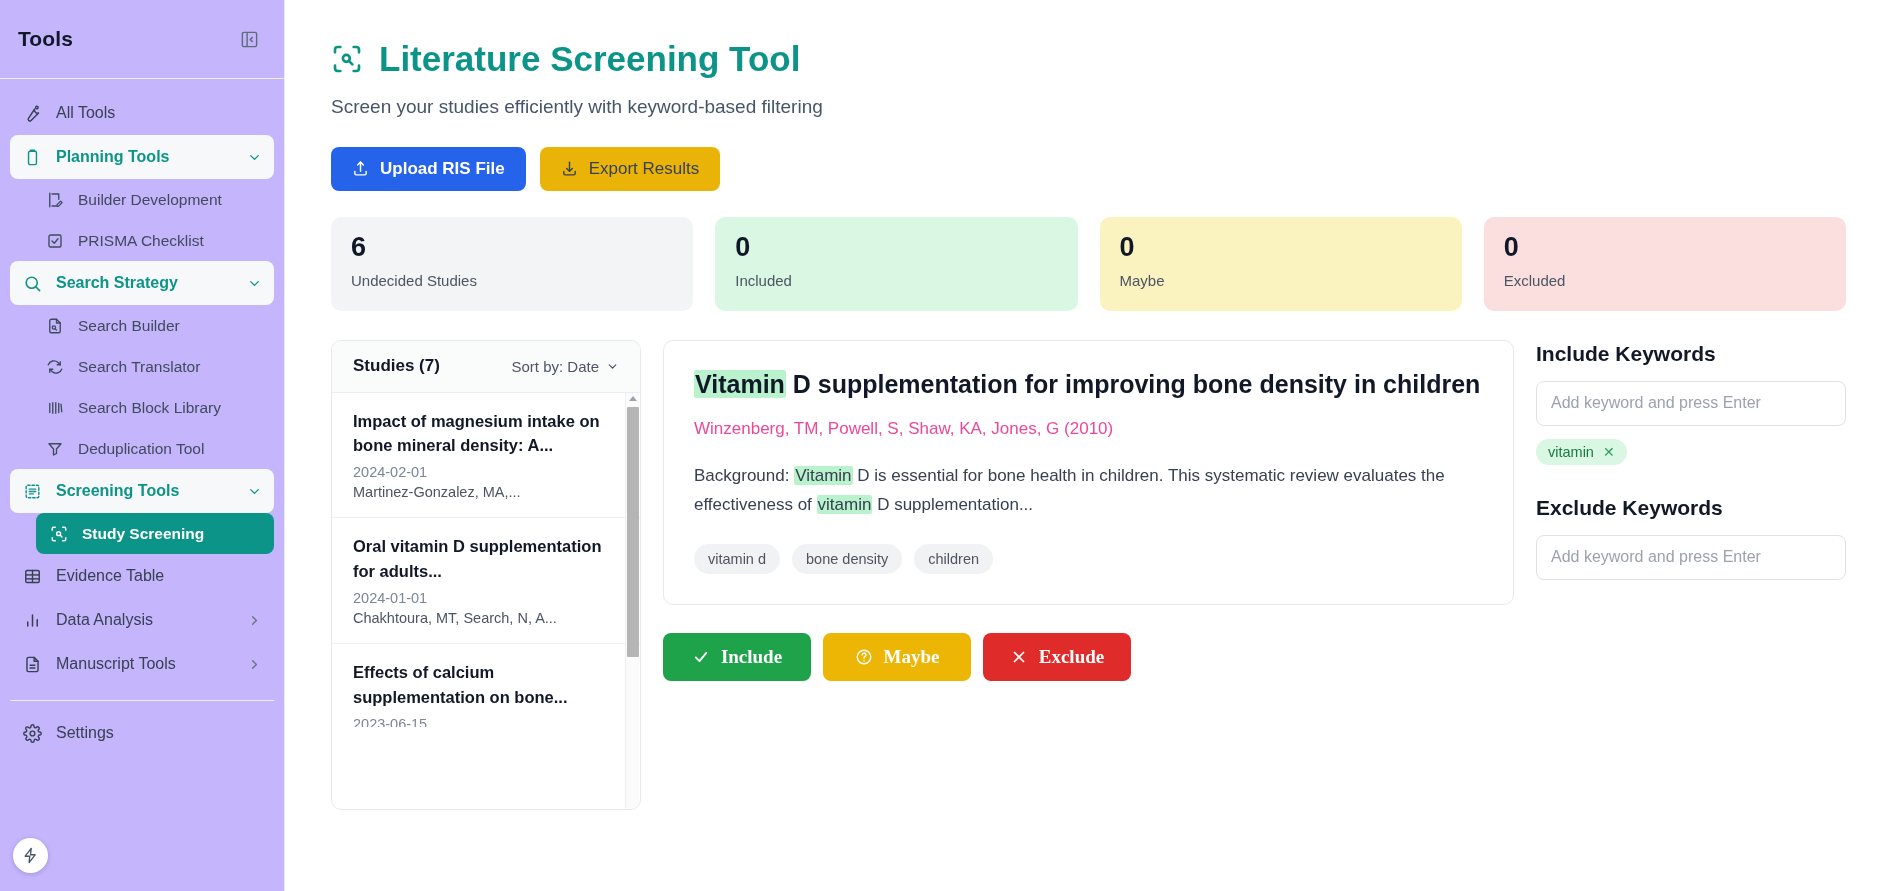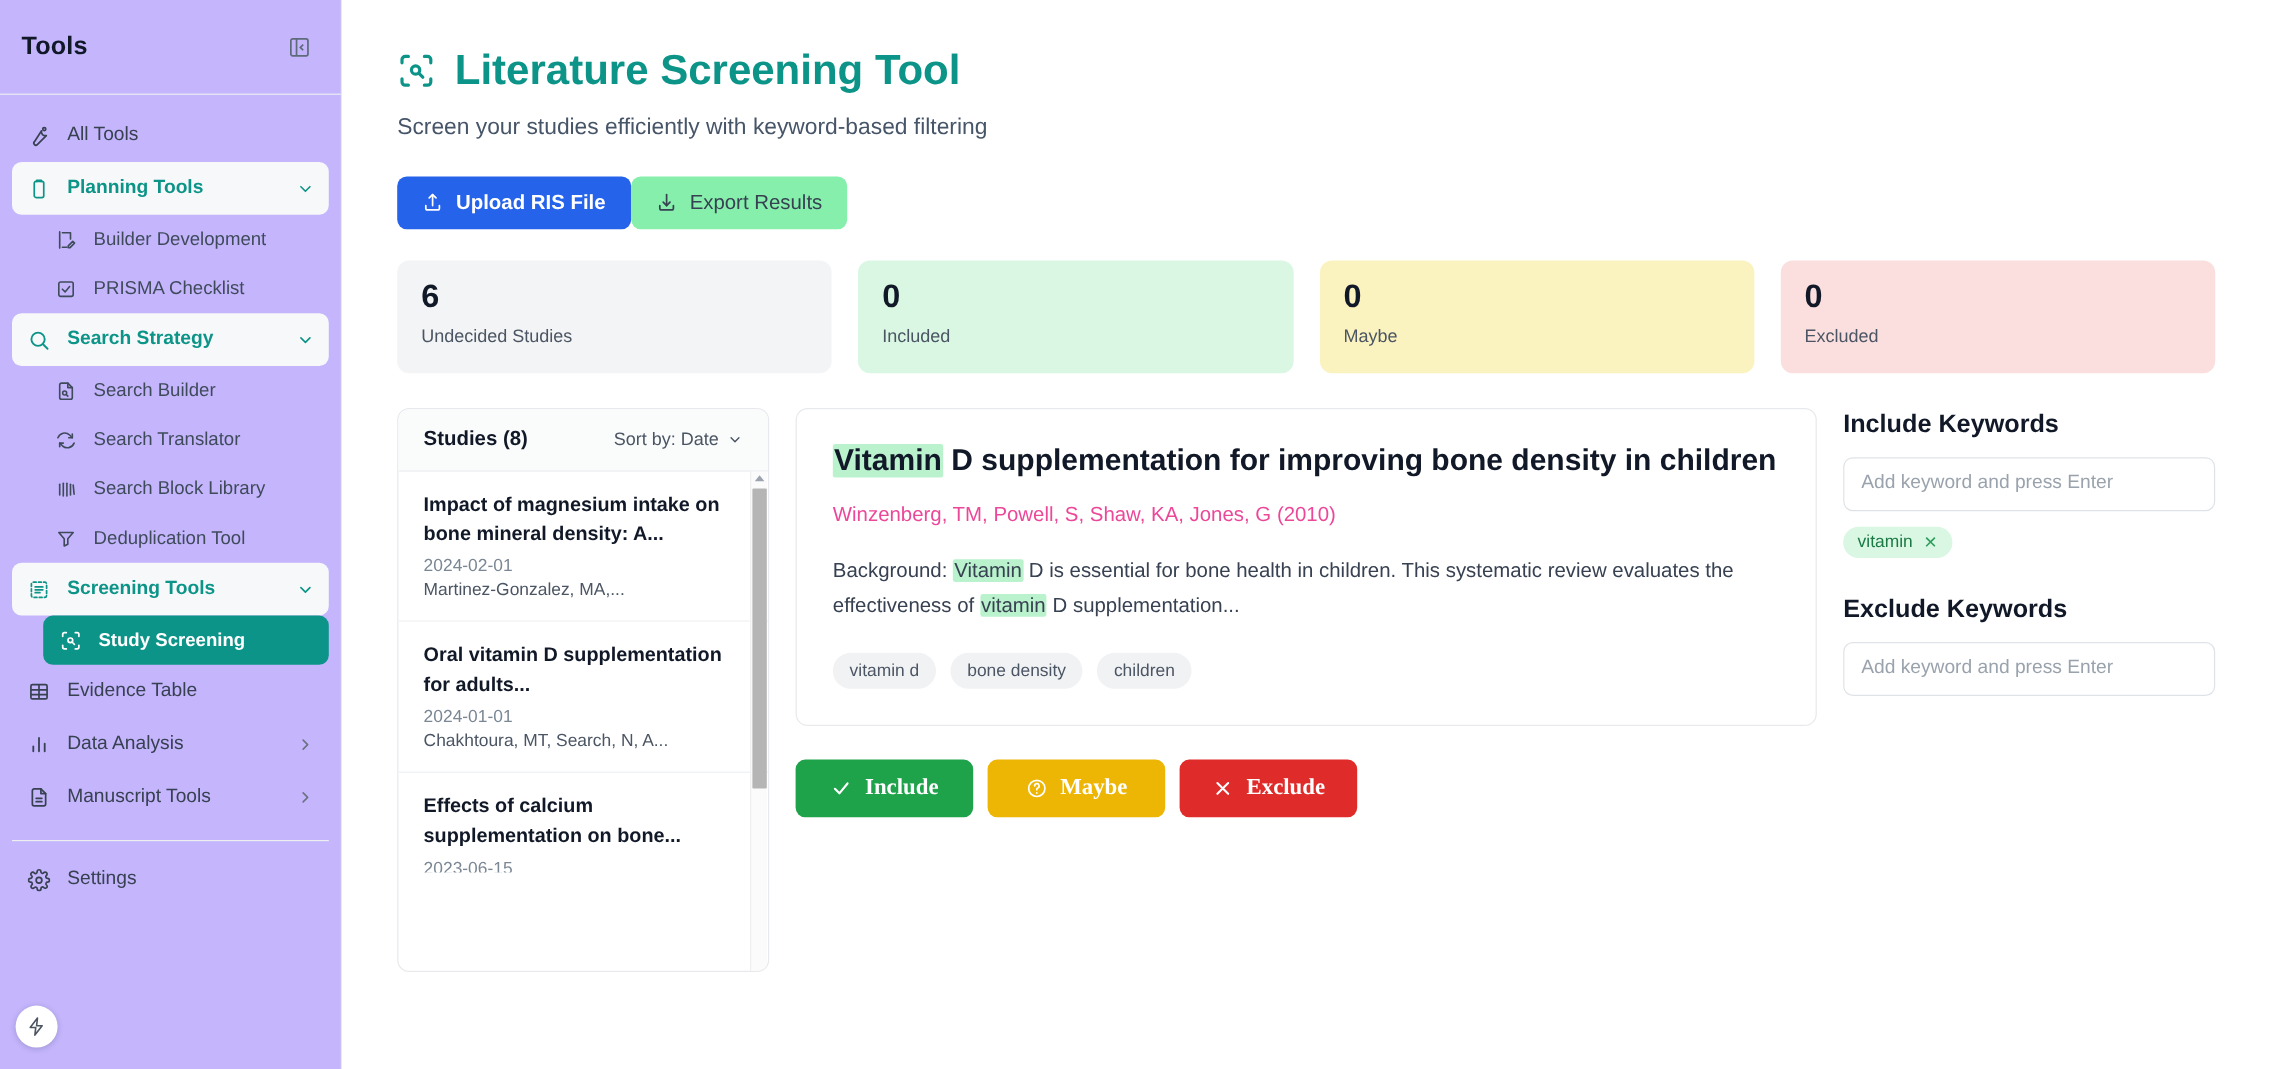--- a/index.html
+++ b/index.html
@@ -59,29 +59,29 @@
     color: #4b5563; cursor: pointer;
   }
 
   
   .main { flex: 1 1 auto; height: 891px; padding: 40px 46px 0 46px; overflow: hidden; }
   .page-title {
     display: flex; align-items: center; gap: 16px;
     font-size: 35px; font-weight: bold; color: #0d9488; line-height: 1.1;
   }
   .page-sub { margin-top: 17px; font-size: 19px; color: #475569; }
-  .toolbar { margin-top: 29px; display: flex; }
+  .toolbar { margin-top: 29px; display: flex; gap: 14px; }
   .btn {
     display: inline-flex; align-items: center; gap: 11px;
     height: 44px; padding: 0 21px; border-radius: 8px;
     font-size: 17px; border: none; cursor: pointer;
     font-family: inherit;
   }
   .btn-primary { background: #2563eb; color: #fff; font-weight: 600; }
-  .btn-ghost { background: #86efac; color: #374151; }
+  .btn-ghost { background: #eab308; color: #374151; }
 
   .stats { margin-top: 26px; display: flex; gap: 22px; }
   .stat { flex: 1 1 0; height: 94px; border-radius: 10px; padding: 17px 20px 0 20px; }
   .stat .num { font-size: 27px; font-weight: bold; color: #111827; line-height: 1; }
   .stat .lab { margin-top: 11px; font-size: 15px; color: #4b5563; }
   .stat.undecided { background: #f3f4f5; }
   .stat.included  { background: #d9f7e3; }
   .stat.maybe     { background: #fbf3bf; }
   .stat.excluded  { background: #fbdfdf; }
 
@@ -443,21 +443,21 @@
       <div class="stat excluded">
         <div class="num">0</div>
         <div class="lab">Excluded</div>
       </div>
     </div>
 
     <div class="workspace">
 
       <section class="studies">
         <div class="studies-head">
-          <span class="t">Studies (8)</span>
+          <span class="t">Studies (7)</span>
           <span class="sort">
             <span>Sort by: Date</span>
             <span style="display:flex;">
               <svg width="13" height="13" viewBox="0 0 24 24" fill="none" stroke="currentColor" stroke-width="2.2" stroke-linecap="round" stroke-linejoin="round">
                   <path d="M6 9l6 6 6-6"></path>
                 </svg>
             </span>
           </span>
         </div>
         <div class="study-scroll">

